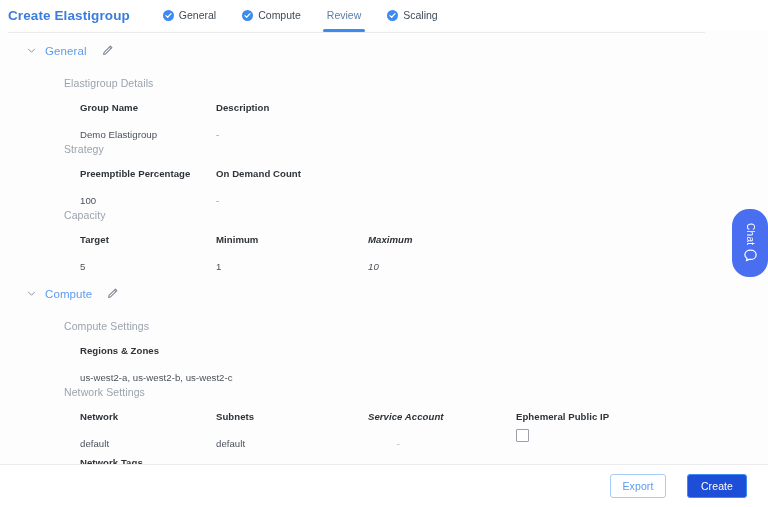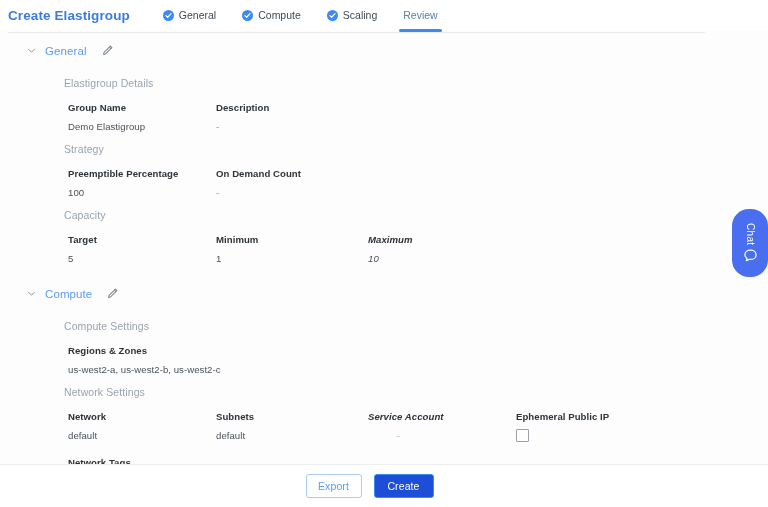--- a/index.html
+++ b/index.html
@@ -111,36 +111,36 @@
 
   .row {
     position: relative;
     margin-top: 13px;
     height: 28px;
   }
   .cell {
     position: absolute;
     top: 0;
   }
-  .c1 { left: 4px; }
+  .c1 { left: 16px; }
   .c2 { left: 152px; }
   .c3 { left: 304px; font-style: italic; }
   .c4 { left: 452px; }
 
   .f-label {
     font-size: 9.6px;
     font-weight: bold;
     color: #2e3338;
     white-space: nowrap;
     letter-spacing: .05px;
   }
   .f-value {
     font-size: 9.6px;
     color: #4a5159;
-    margin-top: 8px;
+    margin-top: 16px;
     white-space: nowrap;
     letter-spacing: .05px;
   }
   .f-value.center { text-align: center; width: 60px; }
   .f-value.dim { color: #8e959c; }
 
   .checkbox {
     margin-top: 7px;
     width: 13px; height: 13px;
     border: 1px solid #9aa1a8;
@@ -157,23 +157,23 @@
   }
 
   
   .footer {
     position: absolute;
     left: 0; bottom: 0;
     width: 768px; height: 42px;
     background: #ffffff;
     display: flex;
     align-items: center;
-    justify-content: center;
-    padding-right: 29px;
-    gap: 12px;
+    justify-content: flex-end;
+    padding-right: 21px;
+    gap: 21px;
   }
   .btn {
     font-size: 10.5px;
     border-radius: 3px;
     height: 24px;
     display: flex;
     align-items: center;
     justify-content: center;
     cursor: pointer;
     letter-spacing: .1px;
@@ -234,31 +234,31 @@
       </div>
 
       <div class="tab">
         <svg class="check-icon" viewBox="0 0 16 16">
           <circle cx="8" cy="8" r="8" fill="#3b8bf0"></circle>
           <path d="M4.3 8.2 L6.8 10.6 L11.7 5.3" stroke="#fff" stroke-width="1.8" fill="none" stroke-linecap="round" stroke-linejoin="round"></path>
         </svg>
         <span>Compute</span>
       </div>
 
+      <div class="tab active">
+        <span>Review</span>
+        <div class="tab-underline"></div>
+      </div>
+
       <div class="tab">
         <svg class="check-icon" viewBox="0 0 16 16">
           <circle cx="8" cy="8" r="8" fill="#3b8bf0"></circle>
           <path d="M4.3 8.2 L6.8 10.6 L11.7 5.3" stroke="#fff" stroke-width="1.8" fill="none" stroke-linecap="round" stroke-linejoin="round"></path>
         </svg>
         <span>Scaling</span>
-      </div>
-
-      <div class="tab active">
-        <span>Review</span>
-        <div class="tab-underline"></div>
       </div>
 
     </div>
     <div class="header-divider"></div>
   </div>
 
   <div class="content">
     <div class="content-inner">
 
       <div class="section-head">

